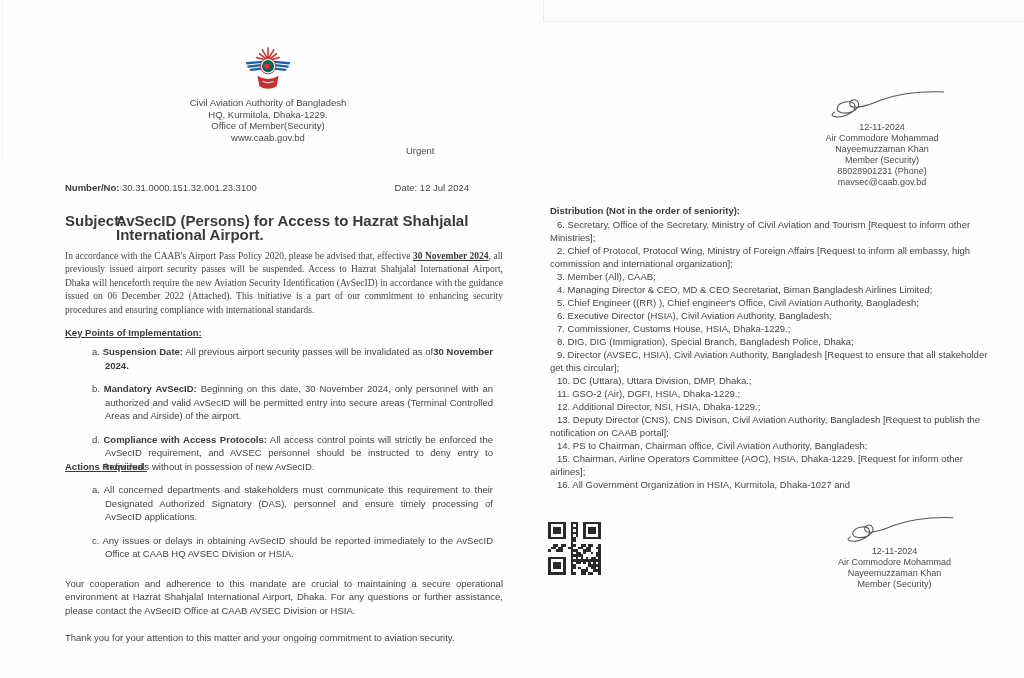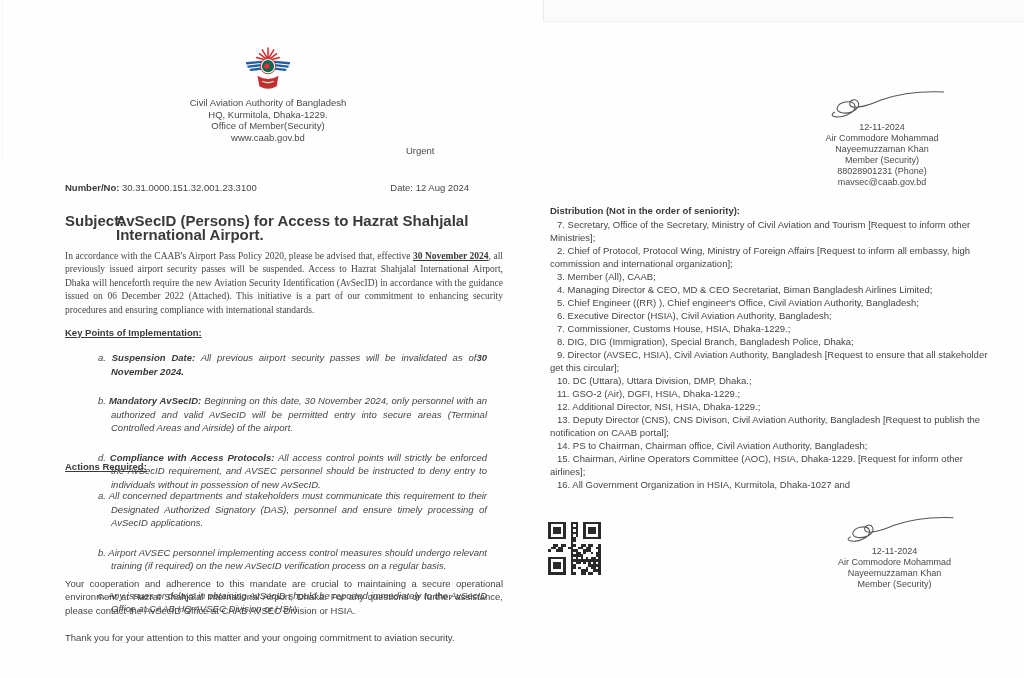--- a/index.html
+++ b/index.html
@@ -26,21 +26,21 @@
 
   
   .lcol{left:65px;width:438px;font-size:9.5px;line-height:13.5px;}
   #intro{top:240px;font-family:Liberation Serif, serif;}
   #kp-heading{top:326px;}
   #kp-list{top:335px;}
   #ar-heading{top:460px;}
   #ar-list{top:473px;}
   #closing{top:567px;}
   #thanks{top:621px;}
-  .li{margin:16px;padding-left:30px;text-indent:-13px;text-align:justify;font-style:italic;}
+  .li{margin:10px;padding-left:30px;text-indent:-13px;text-align:justify;}
   .li .mk{color:#454545;}
 
   
   #sig-top{left:798px;top:88px;width:168px;text-align:center;font-size:9px;line-height:11px;color:#4a4a4a;}
   #sig-bottom{left:812px;top:514px;width:165px;text-align:center;font-size:9px;line-height:11px;color:#4a4a4a;}
   .sig-svg{display:block;margin:0 auto;}
   #dist-heading{left:550px;top:205px;width:438px;font-size:9.5px;}
   #dist-list{left:550px;top:218px;width:440px;font-size:9.5px;line-height:13px;}
   #dist-list p{margin:0;text-indent:7px;}
   #qr{left:548px;top:521px;width:53px;height:54px;}
@@ -73,21 +73,21 @@
     <div>Civil Aviation Authority of Bangladesh</div>
     <div>HQ, Kurmitola, Dhaka-1229.</div>
     <div>Office of Member(Security)</div>
     <div>www.caab.gov.bd</div>
   </div>
 
   <div class="abs" id="urgent">Urgent</div>
 
   <div class="abs" id="meta-row">
     <span><span class="b">Number/No:</span> <span>30.31.0000.151.32.001.23.3100</span></span>
-    <span>Date: 12 Aug 2024</span>
+    <span>Date: 12 Jul 2024</span>
   </div>
 
 
   <div class="abs" id="subject-row">
     <span class="lbl b">Subject:</span>
     <div id="subject-body">
       <div class="b" id="subject-line2">AvSecID (Persons) for Access to Hazrat Shahjalal International Airport.</div>
     </div>
   </div>
 
@@ -96,42 +96,41 @@
   <div class="abs lcol bu" id="kp-heading">Key Points of Implementation:</div>
   <div class="abs lcol" id="kp-list">
     <p class="li"><span class="mk">a.</span> <span class="b">Suspension Date:</span> <span>All previous airport security passes will be invalidated as of</span><span class="b">30 November 2024.</span></p>
     <p class="li"><span class="mk">b.</span> <span class="b">Mandatory AvSecID:</span> <span>Beginning on this date, 30 November 2024, only personnel with an authorized and valid AvSecID will be permitted entry into secure areas (Terminal Controlled Areas and Airside) of the airport.</span><span class="b"></span></p>
     <p class="li"><span class="mk">d.</span> <span class="b">Compliance with Access Protocols:</span> <span>All access control points will strictly be enforced the AvSecID requirement, and AVSEC personnel should be instructed to deny entry to individuals without in possession of new AvSecID.</span><span class="b"></span></p>
   </div>
 
   <div class="abs lcol bu" id="ar-heading">Actions Required:</div>
   <div class="abs lcol" id="ar-list">
     <p class="li"><span class="mk">a.</span> <span>All concerned departments and stakeholders must communicate this requirement to their Designated Authorized Signatory (DAS), personnel and ensure timely processing of AvSecID applications.</span></p>
-    <p class="li"><span class="mk">b.</span> <span>Airport AVSEC personnel implementing access control measures should undergo relevant training (if required) on the new AvSecID verification process on a regular basis.</span></p>
     <p class="li"><span class="mk">c.</span> <span>Any issues or delays in obtaining AvSecID should be reported immediately to the AvSecID Office at CAAB HQ AVSEC Division or HSIA.</span></p>
   </div>
 
   <p class="abs lcol just" id="closing">Your cooperation and adherence to this mandate are crucial to maintaining a secure operational environment at Hazrat Shahjalal International Airport, Dhaka. For any questions or further assistance, please contact the AvSecID Office at CAAB AVSEC Division or HSIA.</p>
   <p class="abs lcol" id="thanks">Thank you for your attention to this matter and your ongoing commitment to aviation security.</p>
 
   <div class="abs" id="sig-top">
     <svg class="sig-svg" width="130" height="34" viewBox="0 0 130 34">
       <path d="M18,24 C10,28 20,31 30,27 C42,22 40,12 28,14 C19,16 17,24 26,25 C36,26 44,19 41,14 C39,10 31,12 33,17 C35,22 50,18 64,12 C84,5 106,3 127,4" fill="none" stroke="#555" stroke-width="1.1"></path>
     </svg>
     <div>12-11-2024</div>
     <div>Air Commodore Mohammad</div>
     <div>Nayeemuzzaman Khan</div>
     <div>Member (Security)</div>
     <div>88028901231 (Phone)</div>
     <div>mavsec@caab.gov.bd</div>
   </div>
 
   <div class="abs b" id="dist-heading">Distribution (Not in the order of seniority):</div>
   <div class="abs" id="dist-list">
-    <p>7. Secretary, Office of the Secretary, Ministry of Civil Aviation and Tourism [Request to inform other Ministries];</p>
+    <p>6. Secretary, Office of the Secretary, Ministry of Civil Aviation and Tourism [Request to inform other Ministries];</p>
     <p>2. Chief of Protocol, Protocol Wing, Ministry of Foreign Affairs [Request to inform all embassy, high commission and international organization];</p>
     <p>3. Member (All), CAAB;</p>
     <p>4. Managing Director &amp; CEO, MD &amp; CEO Secretariat, Biman Bangladesh Airlines Limited;</p>
     <p>5. Chief Engineer ((RR) ), Chief engineer's Office, Civil Aviation Authority, Bangladesh;</p>
     <p>6. Executive Director (HSIA), Civil Aviation Authority, Bangladesh;</p>
     <p>7. Commissioner, Customs House, HSIA, Dhaka-1229.;</p>
     <p>8. DIG, DIG (Immigration), Special Branch, Bangladesh Police, Dhaka;</p>
     <p>9. Director (AVSEC, HSIA), Civil Aviation Authority, Bangladesh [Request to ensure that all stakeholder get this circular];</p>
     <p>10. DC (Uttara), Uttara Division, DMP, Dhaka.;</p>
     <p>11. GSO-2 (Air), DGFI, HSIA, Dhaka-1229.;</p>

